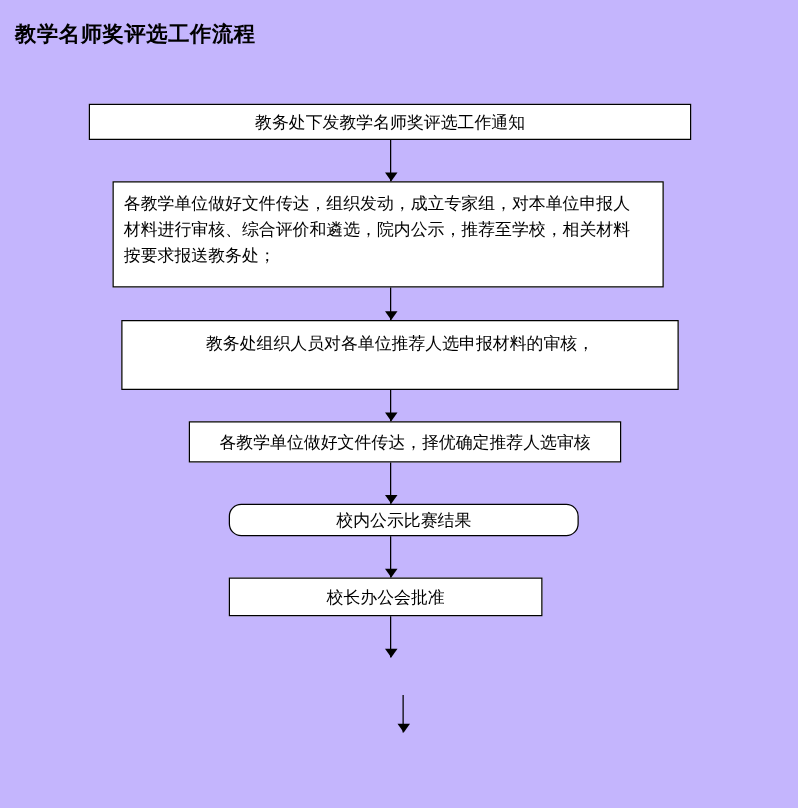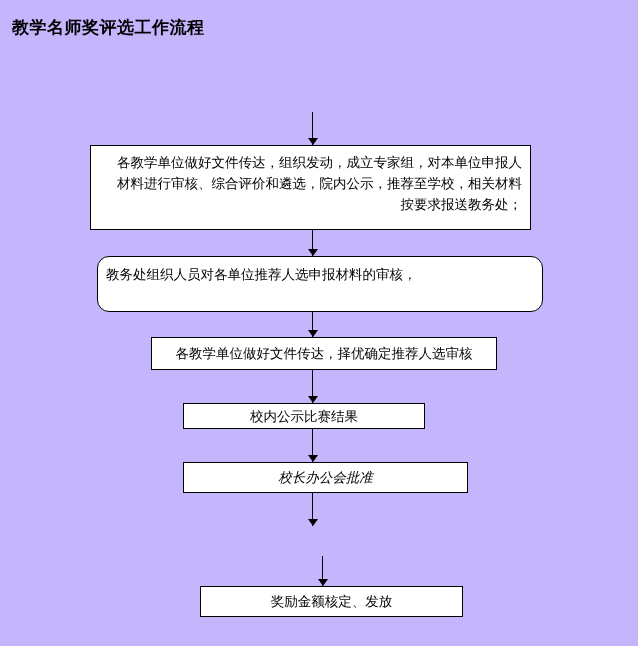--- a/index.html
+++ b/index.html
@@ -48,24 +48,23 @@
     text-align: center;
   }
   .node.center .txt {
     padding: 0 6px;
   }
   .node.topleft {
     text-align: left;
   }
   .node.topleft .txt {
     padding: 6px 8px 0 8px;
-    text-align: right;
   }
   .node.toptext {
-    border-radius: 12px;
+    text-align: center;
   }
   .node.toptext .txt {
     padding: 7px 8px 0 8px;
   }
   .conn {
     position: absolute;
   }
   .conn .stem {
     position: absolute;
     left: 0;
@@ -83,47 +82,47 @@
     border-top: 7px solid #000000;
   }
 </style>
 </head>
 <body>
 
 <div id="page">
 
   <div class="title">教学名师奖评选工作流程</div>
 
+  <div class="node center" id="n1" style="left: 71px; top: 83px; width: 482px; height: 29px;">
+    <span class="txt">教务处下发教学名师奖评选工作通知</span>
+  </div>
 
   <div class="node topleft" id="n2" style="left: 90px; top: 145px; width: 441px; height: 85px;">
     <span class="txt">各教学单位做好文件传达，组织发动，成立专家组，对本单位申报人
 材料进行审核、综合评价和遴选，院内公示，推荐至学校，相关材料
 按要求报送教务处；</span>
   </div>
 
   <div class="node toptext" id="n3" style="left: 97px; top: 256px; width: 446px; height: 56px;">
     <span class="txt">教务处组织人员对各单位推荐人选申报材料的审核，</span>
   </div>
 
   <div class="node center" id="n4" style="left: 151px; top: 337px; width: 346px; height: 33px;">
     <span class="txt">各教学单位做好文件传达，择优确定推荐人选审核</span>
   </div>
 
-  <div class="node center" id="n5" style="left: 183px; top: 403px; width: 242px; height: 26px;">
+  <div class="node center" id="n5" style="left: 183px; top: 403px; width: 280px; height: 26px; border-radius: 10px;">
     <span class="txt">校内公示比赛结果</span>
   </div>
 
-  <div class="node center" id="n6" style="left: 183px; top: 462px; width: 285px; height: 31px; font-style: italic;">
+  <div class="node center" id="n6" style="left: 183px; top: 462px; width: 251px; height: 31px;">
     <span class="txt">校长办公会批准</span>
   </div>
 
 
-  <div class="node center" id="n8" style="left: 200px; top: 586px; width: 263px; height: 31px;">
-    <span class="txt">奖励金额核定、发放</span>
-  </div>
 
   <div class="conn" id="c1" style="left: 312px; top: 112px; height: 33px;">
       <div class="stem" style="height: 33px;"></div>
       <div class="head" style="top: 26px;"></div>
     </div>
   <div class="conn" id="c2" style="left: 312px; top: 230px; height: 26px;">
       <div class="stem" style="height: 26px;"></div>
       <div class="head" style="top: 19px;"></div>
     </div>
   <div class="conn" id="c3" style="left: 312px; top: 312px; height: 25px;">

